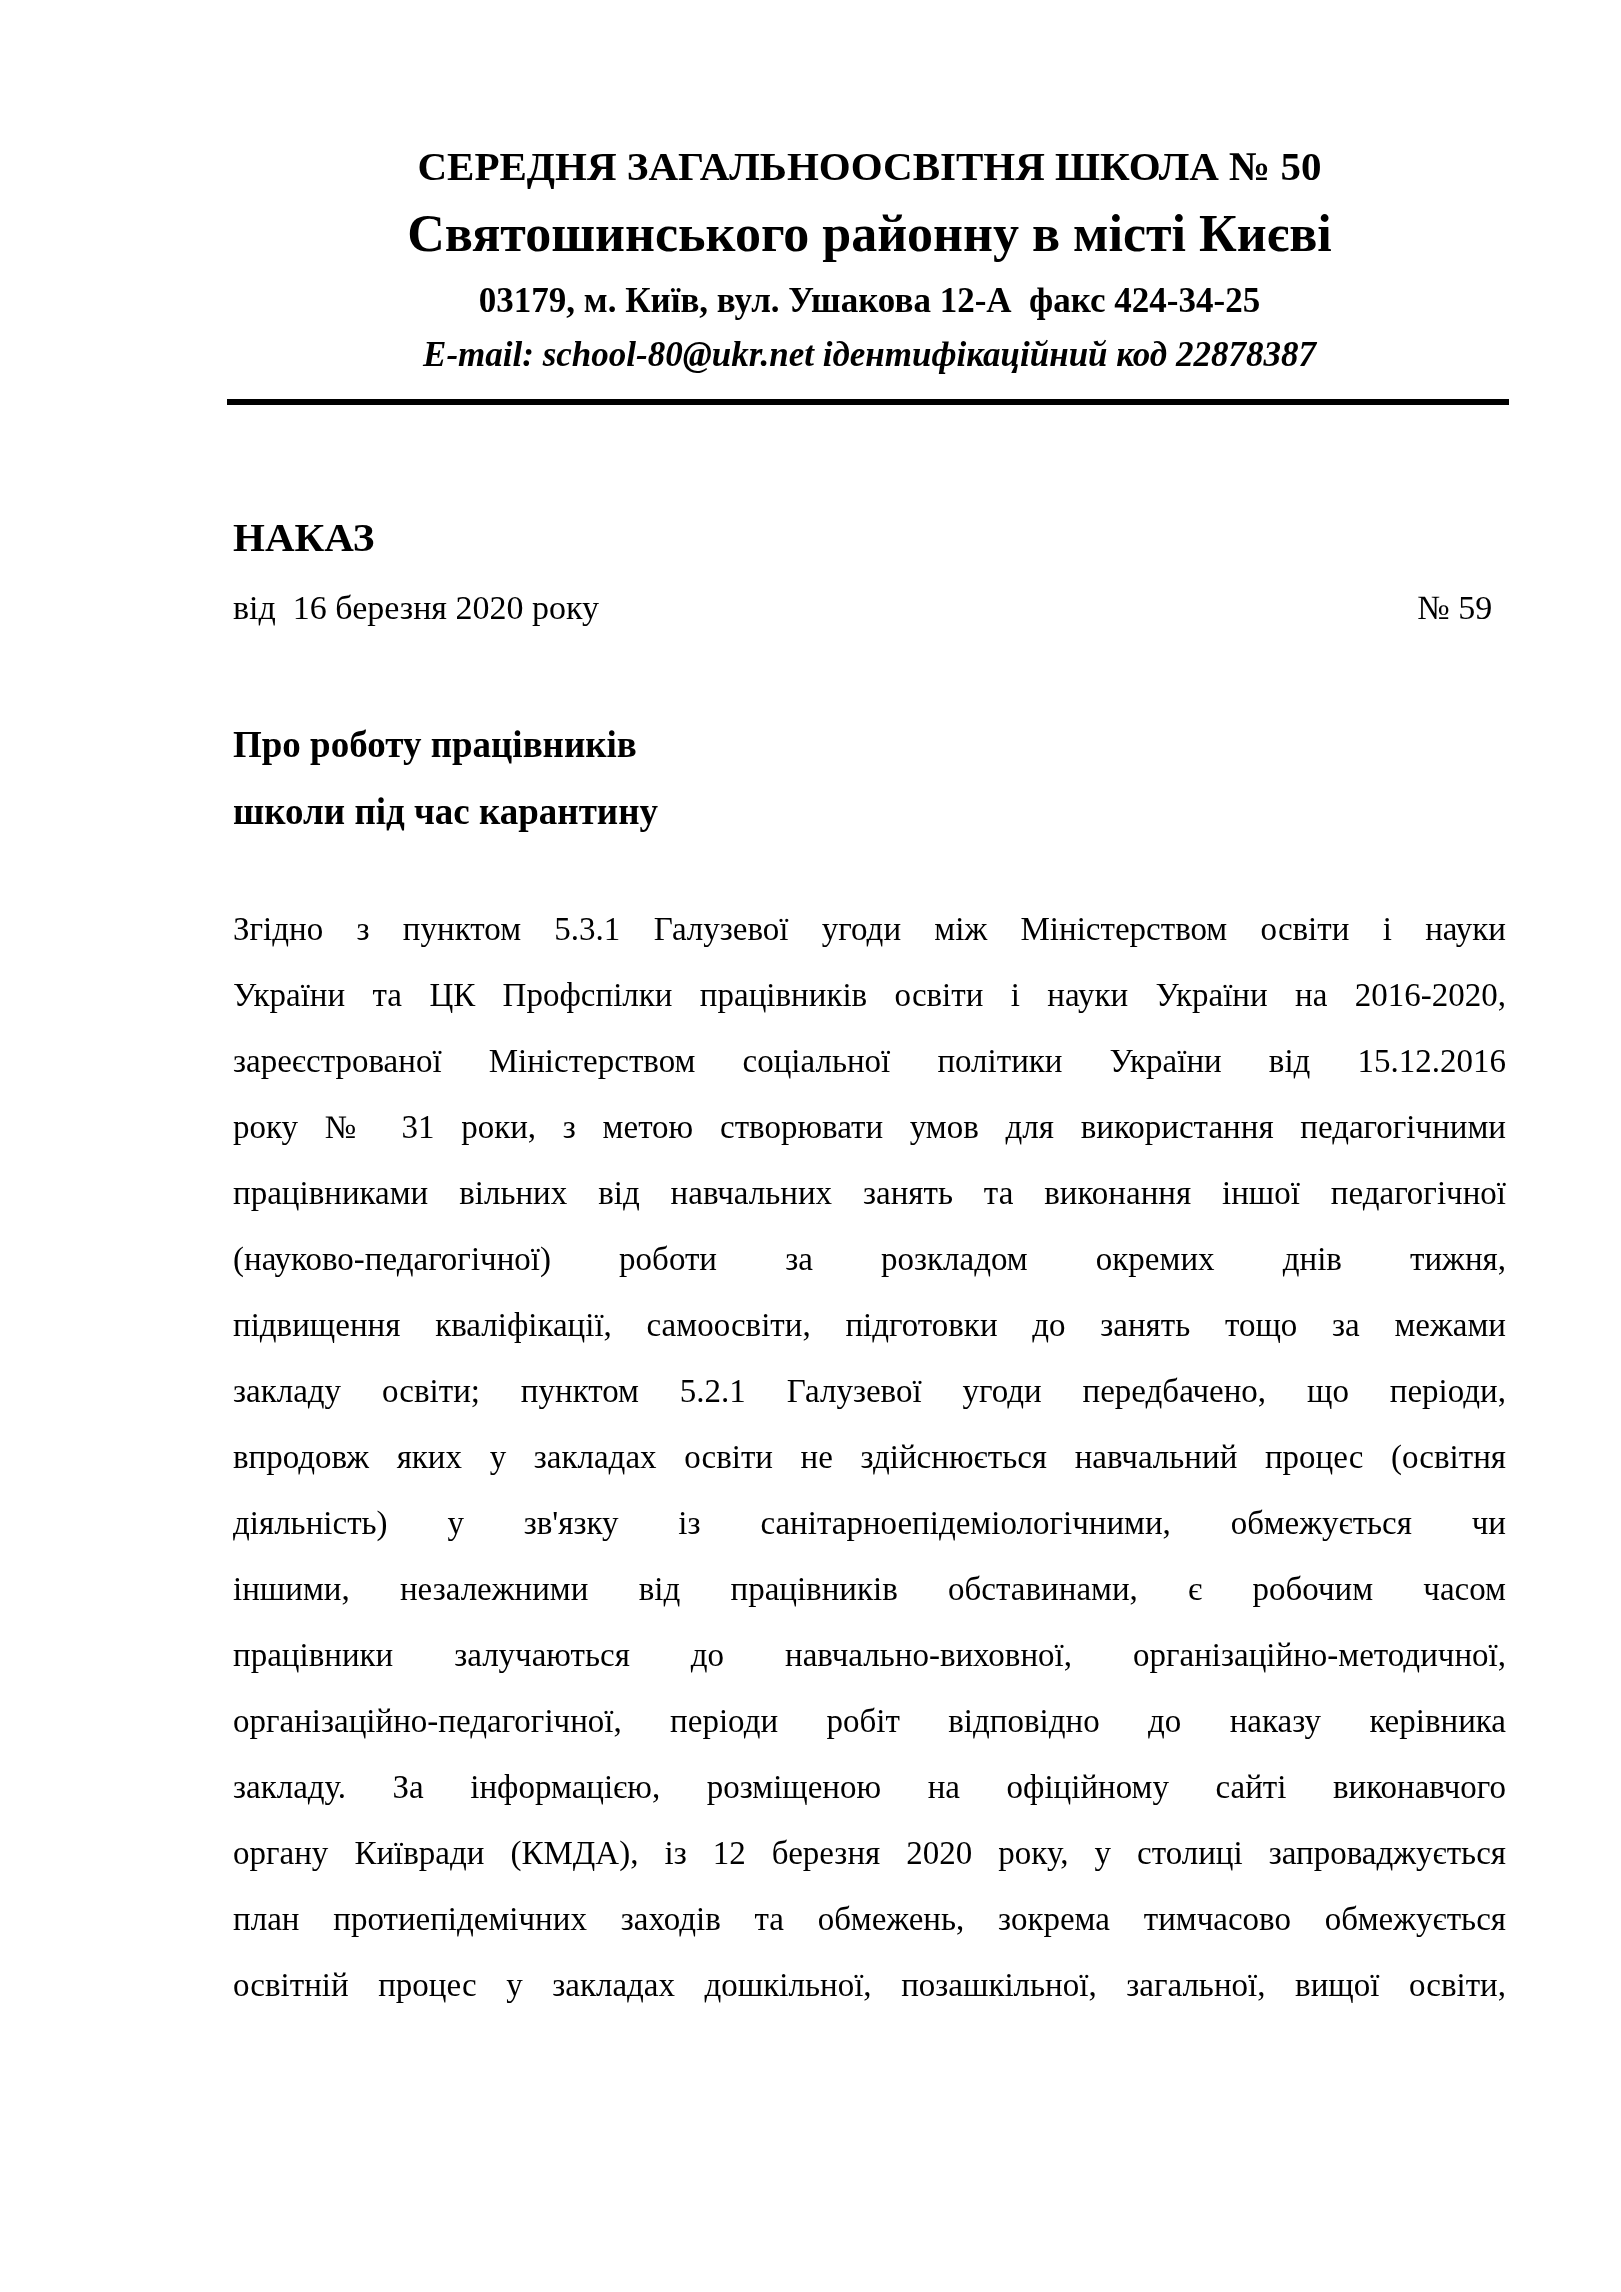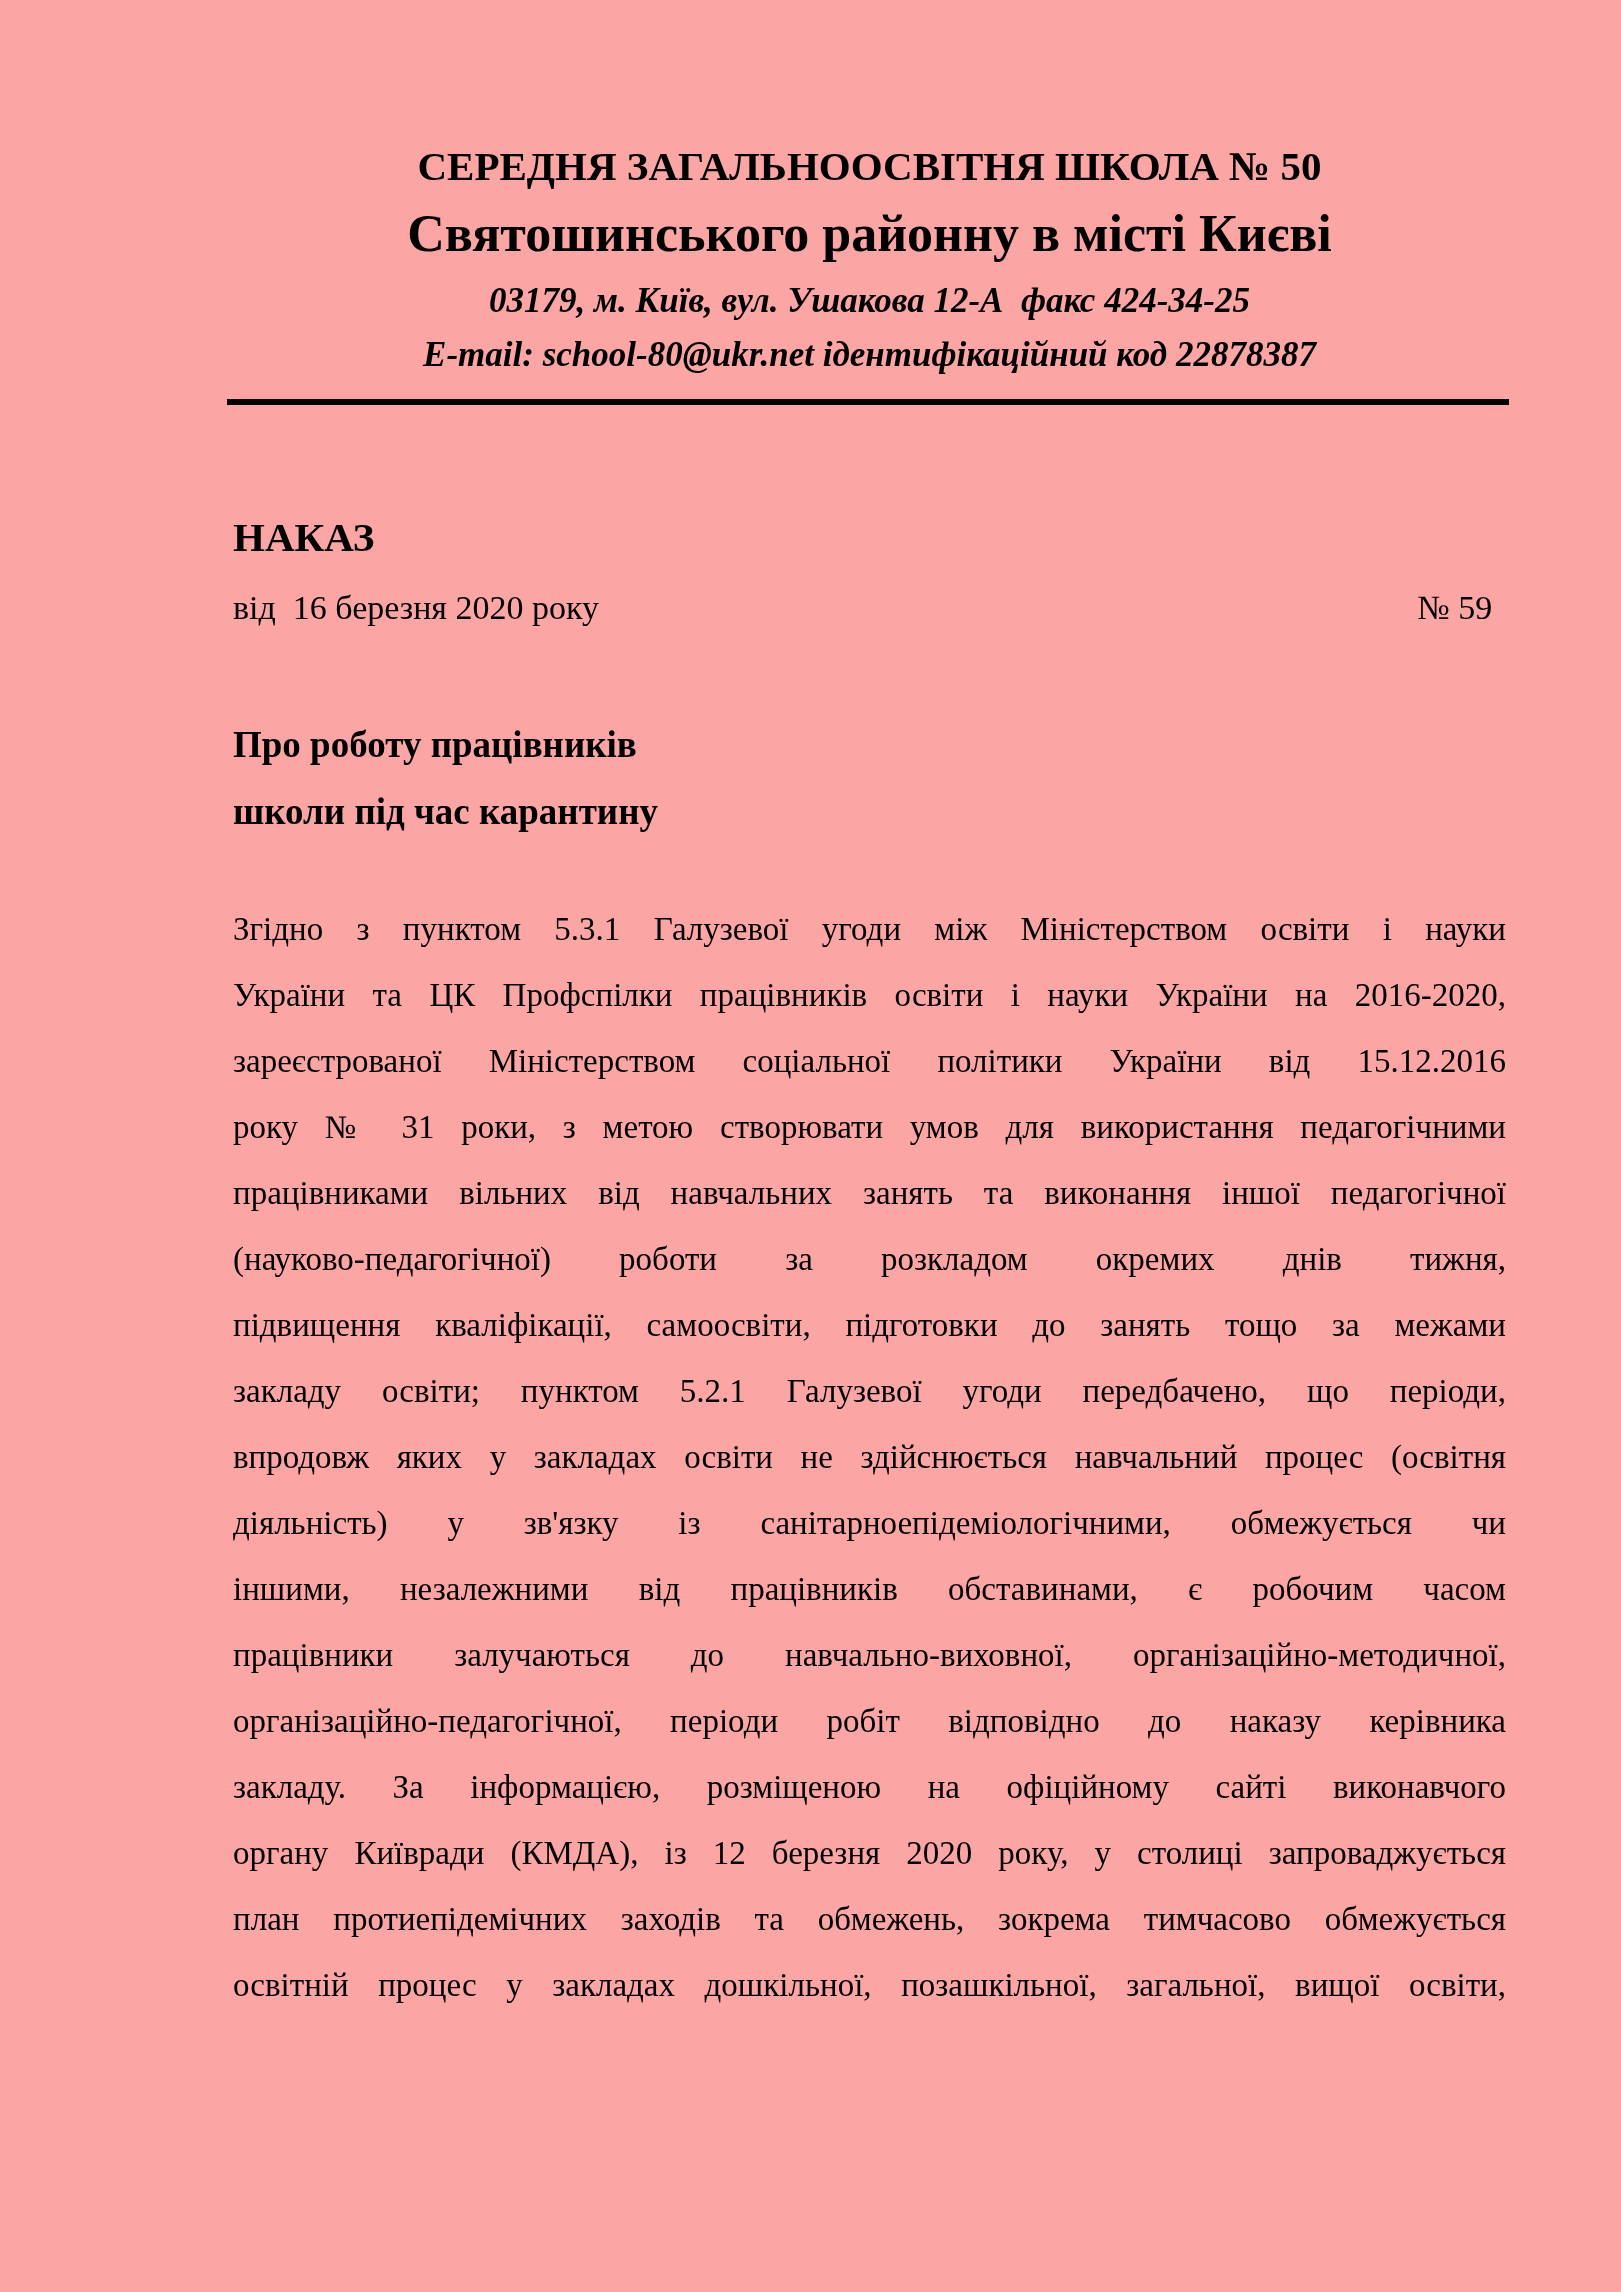--- a/index.html
+++ b/index.html
@@ -5,21 +5,21 @@
   html, body {
     margin: 0;
     padding: 0;
     background: #888;
   }
   .page {
     position: relative;
     width: 1621px;
     height: 2293px;
     margin: 0 auto;
-    background: #fca5a5;
+    background: #ffffff;
     color: #000000;
     font-family: "Liberation Serif", "DejaVu Serif", serif;
     overflow: hidden;
   }
   
   .letterhead {
     position: absolute;
     left: 233px;
     top: 143px;
     width: 1273px;
@@ -32,21 +32,20 @@
   }
   .letterhead .district {
     font-size: 52px;
     font-weight: bold;
     line-height: 47px;
     margin-top: 19.6px;
   }
   .letterhead .address {
     font-size: 35px;
     font-weight: bold;
-    font-style: italic;
     line-height: 40px;
     margin-top: 24.5px;
   }
   .letterhead .email {
     font-size: 35px;
     font-weight: bold;
     font-style: italic;
     line-height: 40px;
     margin-top: 13.7px;
   }

